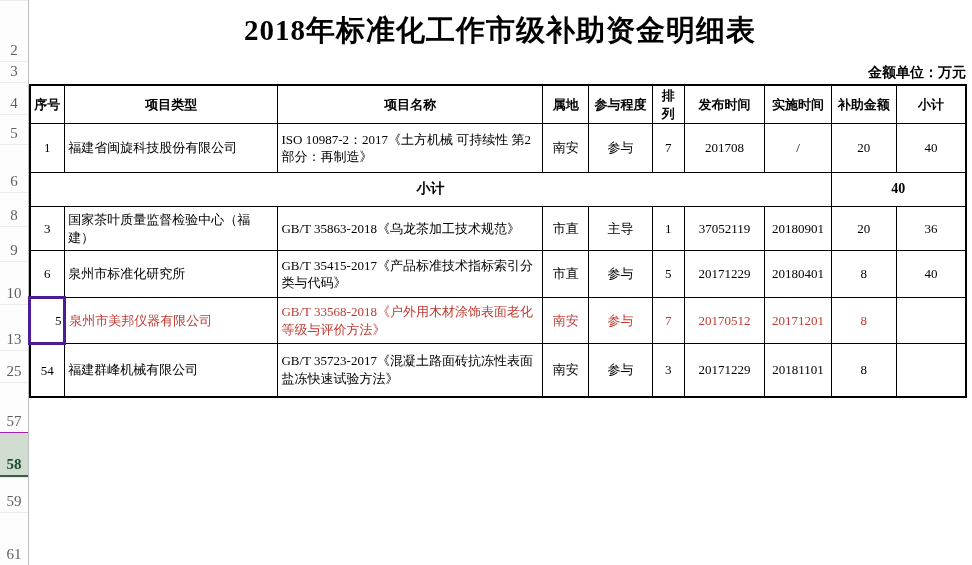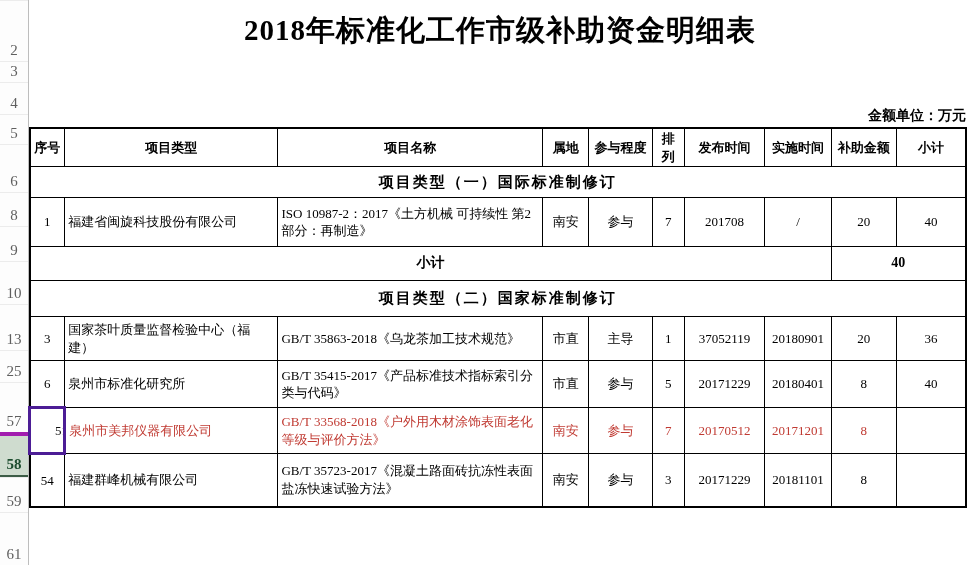--- a/index.html
+++ b/index.html
@@ -12,31 +12,31 @@
     position:absolute;left:0;top:0;width:28px;height:565px;
     border-right:1px solid #bdbdbd;display:flex;flex-direction:column;background:#fdfdfd;
   }
   .gutter-cell{
     display:flex;align-items:flex-end;justify-content:center;
     color:#5f5f5f;font-size:15px;line-height:1;padding-bottom:3px;
     border-top:1px solid #ececec;box-sizing:border-box;
   }
   .gutter-cell.selected{
     background:#cfdccf;color:#1c4d2e;font-weight:bold;
-    border-top:4px solid #a21caf;border-bottom:2px solid #3c5c46;
+    border-top:1px solid #a21caf;border-bottom:2px solid #3c5c46;
   }
   
   #content{position:absolute;left:28px;top:0;width:944px;}
   #title-row{
     height:62px;display:flex;align-items:center;justify-content:center;
     font-size:29px;font-weight:bold;letter-spacing:1px;box-sizing:border-box;
   }
   #unit-row{
     height:22px;display:flex;align-items:center;justify-content:flex-end;
-    font-size:14px;font-weight:bold;padding-right:6px;box-sizing:border-box;margin-top:43px;
+    font-size:14px;font-weight:bold;padding-right:6px;box-sizing:border-box;
   }
   table{border-collapse:collapse;table-layout:fixed;width:939px;}
   td{
     border:1px solid #000;font-size:13px;text-align:center;vertical-align:middle;
     padding:1px 3px;box-sizing:border-box;line-height:1.35;overflow:hidden;
   }
   td.left{text-align:left;}
   tr.header-row td{font-weight:bold;font-size:13px;border-top:2px solid #000;}
   tr.section-row td{font-weight:bold;font-size:15px;letter-spacing:2px;}
   tr.subtotal-row td{font-weight:bold;font-size:14px;}
@@ -92,45 +92,39 @@
         <td>项目名称</td>
         <td>属地</td>
         <td>参与程度</td>
         <td>排列</td>
         <td>发布时间</td>
         <td>实施时间</td>
         <td>补助金额</td>
         <td>小计</td>
       </tr>
 
-      <tr class="section-row" style="height:31px">
-        <td colspan="10">项目类型（一）国际标准制修订</td>
-      </tr>
 
       <tr style="height:49px">
         <td class="seq">1</td>
         <td class="left">福建省闽旋科技股份有限公司</td>
         <td class="left">ISO 10987-2：2017《土方机械 可持续性 第2部分：再制造》</td>
         <td>南安</td>
         <td>参与</td>
         <td>7</td>
         <td>201708</td>
         <td>/</td>
         <td>20</td>
         <td>40</td>
       </tr>
 
       <tr class="subtotal-row" style="height:34px">
         <td colspan="8">小计</td>
         <td colspan="2">40</td>
       </tr>
 
-      <tr class="section-row" style="height:36px">
-        <td colspan="10">项目类型（二）国家标准制修订</td>
-      </tr>
 
       <tr style="height:44px">
         <td class="seq">3</td>
         <td class="left">国家茶叶质量监督检验中心（福建）</td>
         <td class="left">GB/T 35863-2018《乌龙茶加工技术规范》</td>
         <td>市直</td>
         <td>主导</td>
         <td>1</td>
         <td>37052119</td>
         <td>20180901</td>

